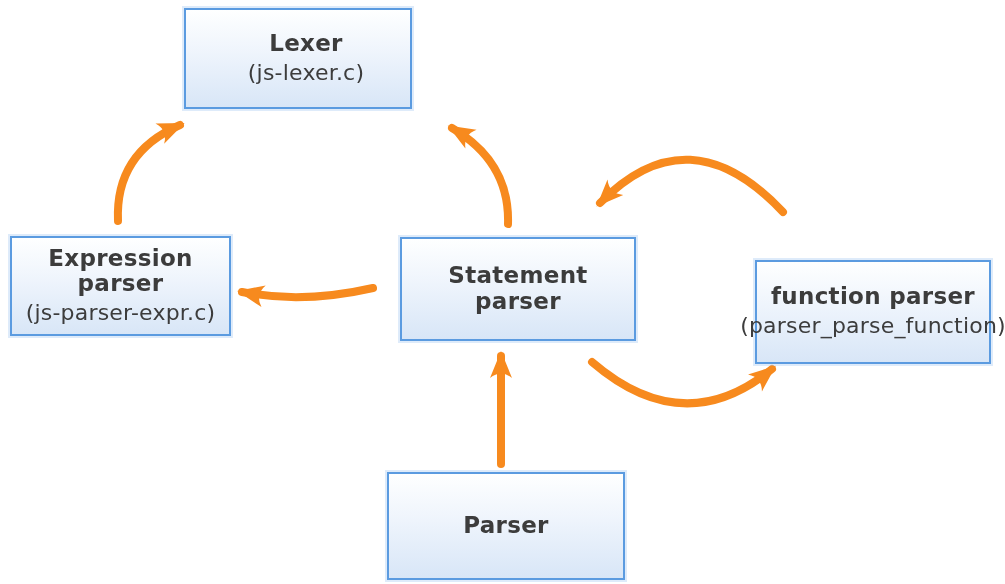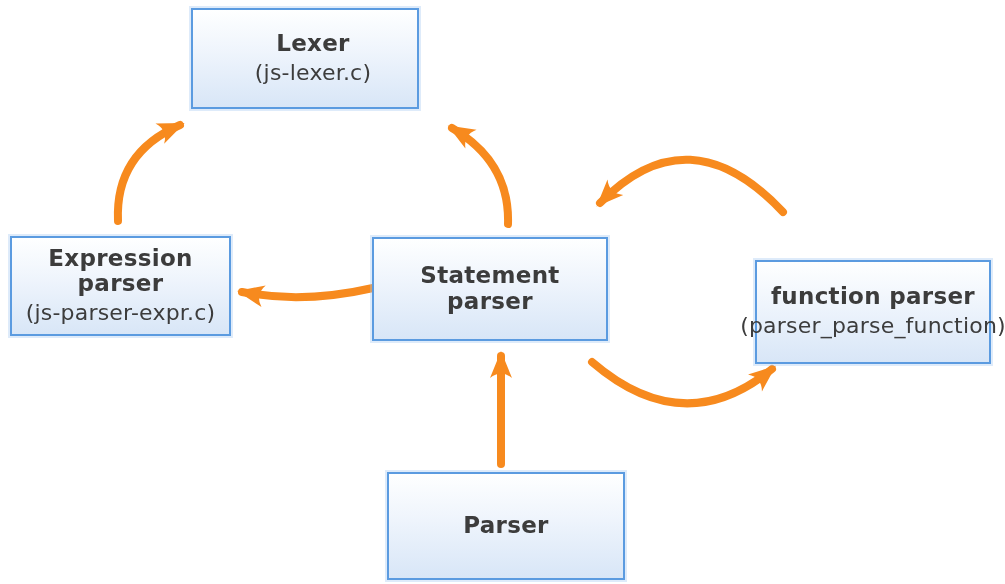--- a/index.html
+++ b/index.html
@@ -53,23 +53,23 @@
     letter-spacing: 0.3px;
   }
   .node .subtitle {
     font-size: 22px;
     line-height: 1.25;
     margin-top: 2px;
     letter-spacing: 0.2px;
   }
   .node.small-sub .subtitle { font-size: 22px; }
   
-  #node-lexer            { left: 191px; top:   8px; width: 228px; height: 101px; padding-left: 16px; }
+  #node-lexer            { left: 184px; top:   8px; width: 228px; height: 101px; padding-left: 16px; }
   #node-expression       { left:  10px; top: 236px; width: 221px; height: 100px; }
-  #node-statement        { left: 372px; top: 237px; width: 236px; height: 104px; }
+  #node-statement        { left: 400px; top: 237px; width: 236px; height: 104px; }
   #node-function         { left: 755px; top: 236px; width: 236px; height: 104px; margin-top: 24px; }
   #node-parser           { left: 387px; top: 472px; width: 238px; height: 108px; }
 </style>
 </head>
 <body>
 
 <div class="canvas">
 
   <svg class="edges" viewBox="0 0 1005 584" xmlns="http://www.w3.org/2000/svg">
     <defs>

